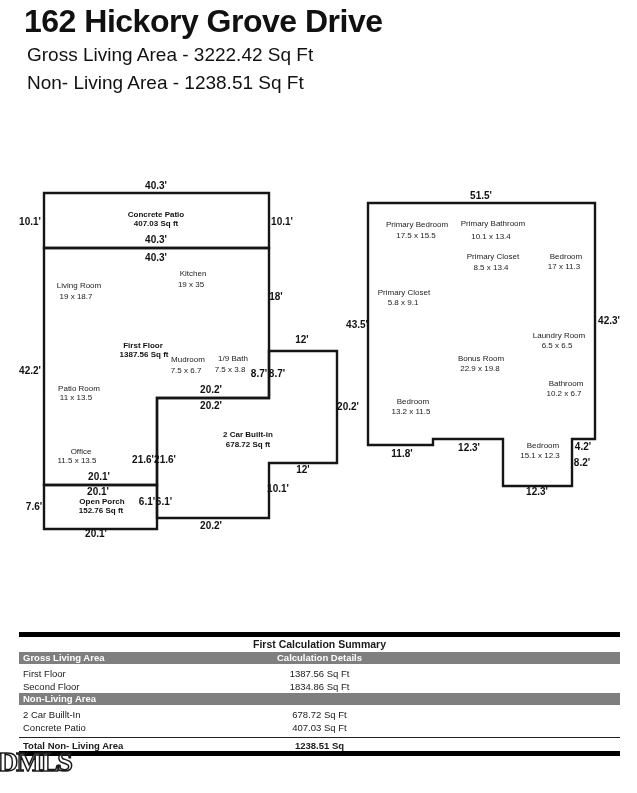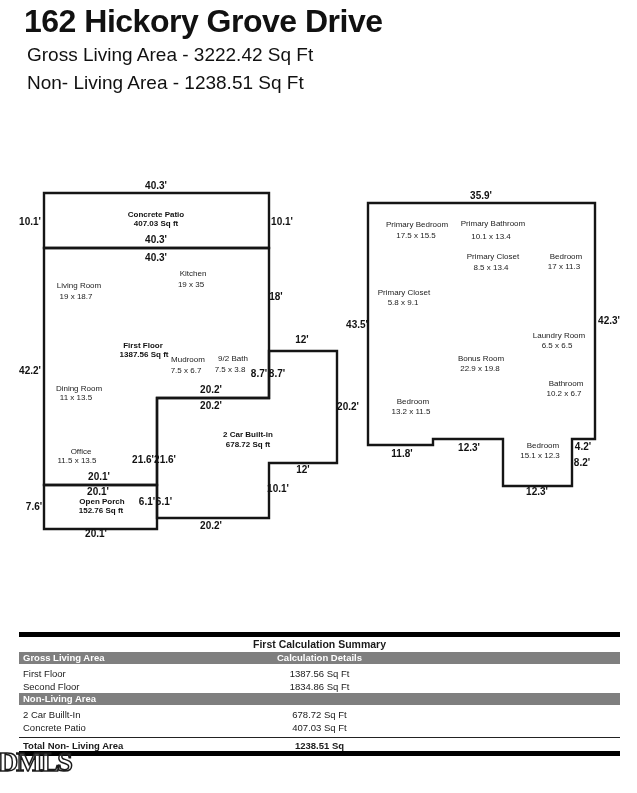--- a/index.html
+++ b/index.html
@@ -80,28 +80,28 @@
 <div class="lbl area" style="left:248px;top:445px">678.72 Sq ft</div>
 <div class="lbl area" style="left:102px;top:502px">Open Porch</div>
 <div class="lbl area" style="left:101px;top:511px">152.76 Sq ft</div>
 
 <div class="lbl room" style="left:79px;top:286px">Living Room</div>
 <div class="lbl room" style="left:76px;top:297px">19 x 18.7</div>
 <div class="lbl room" style="left:193px;top:274px">Kitchen</div>
 <div class="lbl room" style="left:191px;top:285px">19 x 35</div>
 <div class="lbl room" style="left:188px;top:360px">Mudroom</div>
 <div class="lbl room" style="left:186px;top:371px">7.5 x 6.7</div>
-<div class="lbl room" style="left:233px;top:359px">9/2 Bath</div>
+<div class="lbl room" style="left:233px;top:359px">1/9 Bath</div>
 <div class="lbl room" style="left:230px;top:370px">7.5 x 3.8</div>
-<div class="lbl room" style="left:79px;top:389px">Dining Room</div>
+<div class="lbl room" style="left:79px;top:389px">Patio Room</div>
 <div class="lbl room" style="left:76px;top:398px">11 x 13.5</div>
 <div class="lbl room" style="left:81px;top:452px">Office</div>
 <div class="lbl room" style="left:77px;top:461px">11.5 x 13.5</div>
 
-<div class="lbl dim" style="left:481px;top:196px">35.9'</div>
+<div class="lbl dim" style="left:481px;top:196px">51.5'</div>
 <div class="lbl dim" style="left:357px;top:325px">43.5'</div>
 <div class="lbl dim" style="left:609px;top:321px">42.3'</div>
 <div class="lbl dim" style="left:402px;top:454px">11.8'</div>
 <div class="lbl dim" style="left:469px;top:448px">12.3'</div>
 <div class="lbl dim" style="left:583px;top:447px">4.2'</div>
 <div class="lbl dim" style="left:582px;top:463px">8.2'</div>
 <div class="lbl dim" style="left:537px;top:492px">12.3'</div>
 
 <div class="lbl room" style="left:417px;top:225px">Primary Bedroom</div>
 <div class="lbl room" style="left:416px;top:236px">17.5 x 15.5</div>

